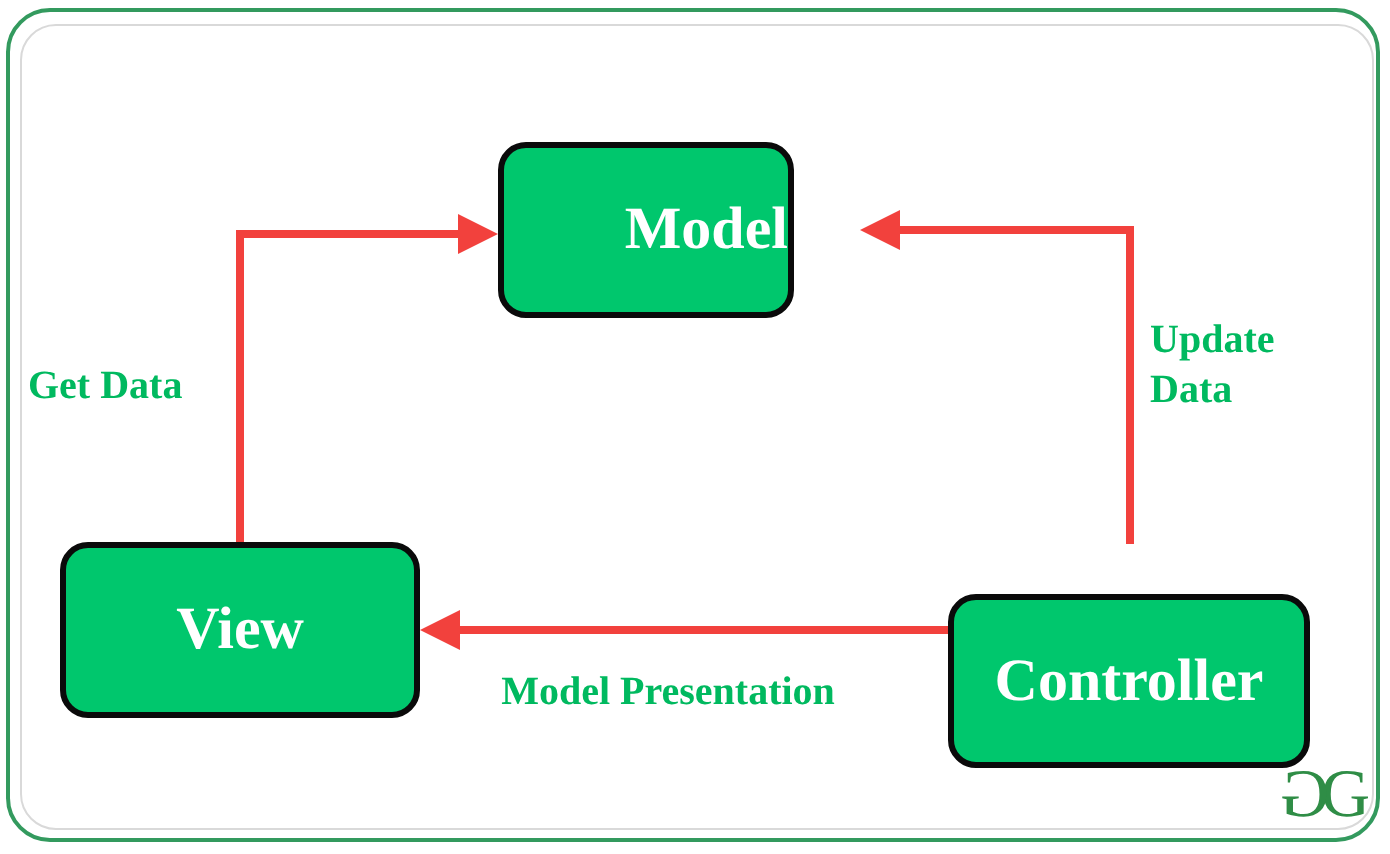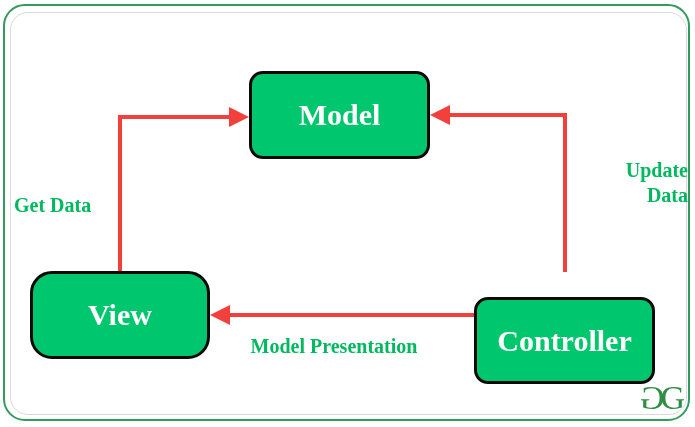--- a/index.html
+++ b/index.html
@@ -52,32 +52,32 @@
     border: 3px solid #0A0A0A;
     border-radius: 14px;
     box-sizing: border-box;
     display: flex;
     align-items: center;
     justify-content: center;
     color: #FFFFFF;
     font-weight: bold;
     font-size: 30px;
   }
-  .node-model      { left: 249px; top: 71px;  width: 181px; height: 88px; }
-  .node-view       { left: 30px;  top: 271px; width: 180px; height: 88px; border-radius: 22px; }
+  .node-model      { left: 249px; top: 71px;  width: 148px; height: 88px; justify-content: flex-end; }
+  .node-view       { left: 30px;  top: 271px; width: 180px; height: 88px; }
   .node-controller { left: 474px; top: 272px; width: 181px; height: 87px; margin-top: 25px; }
   .edge-label {
     position: absolute;
     color: #00B95F;
     font-weight: bold;
     font-size: 20px;
     line-height: 25px;
   }
-  .label-get-data            { left: 14px;  top: 181px; width: 98px;  text-align: left; margin-top: 12px; }
-  .label-update-data         { left: 600px; top: 158px; width: 88px;  text-align: right; }
+  .label-get-data            { left: 14px;  top: 181px; width: 98px;  text-align: left; }
+  .label-update-data         { left: 575px; top: 158px; width: 88px;  text-align: left; }
   .label-update-presentation { left: 214px; top: 334px; width: 240px; text-align: center; }
   .logo {
     position: absolute;
     right: 12px;
     bottom: 12px;
     color: #2F8D46;
     font-size: 34px;
     line-height: 34px;
     font-weight: normal;
     letter-spacing: -2px;

